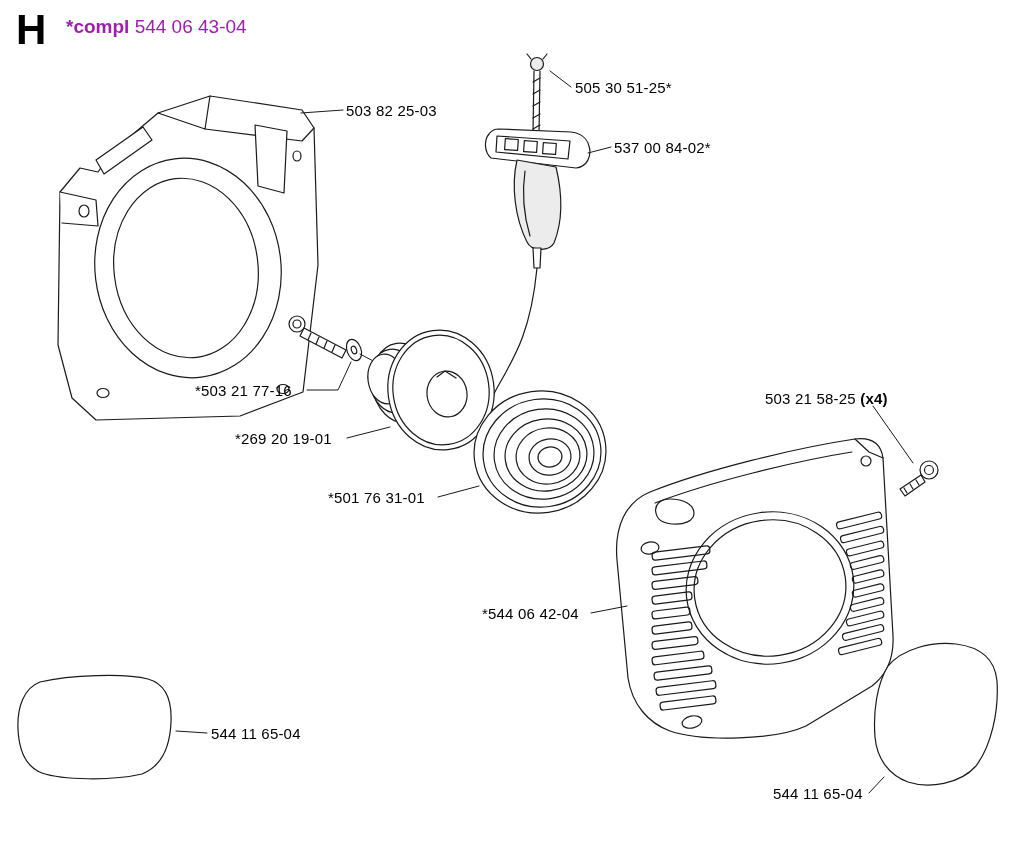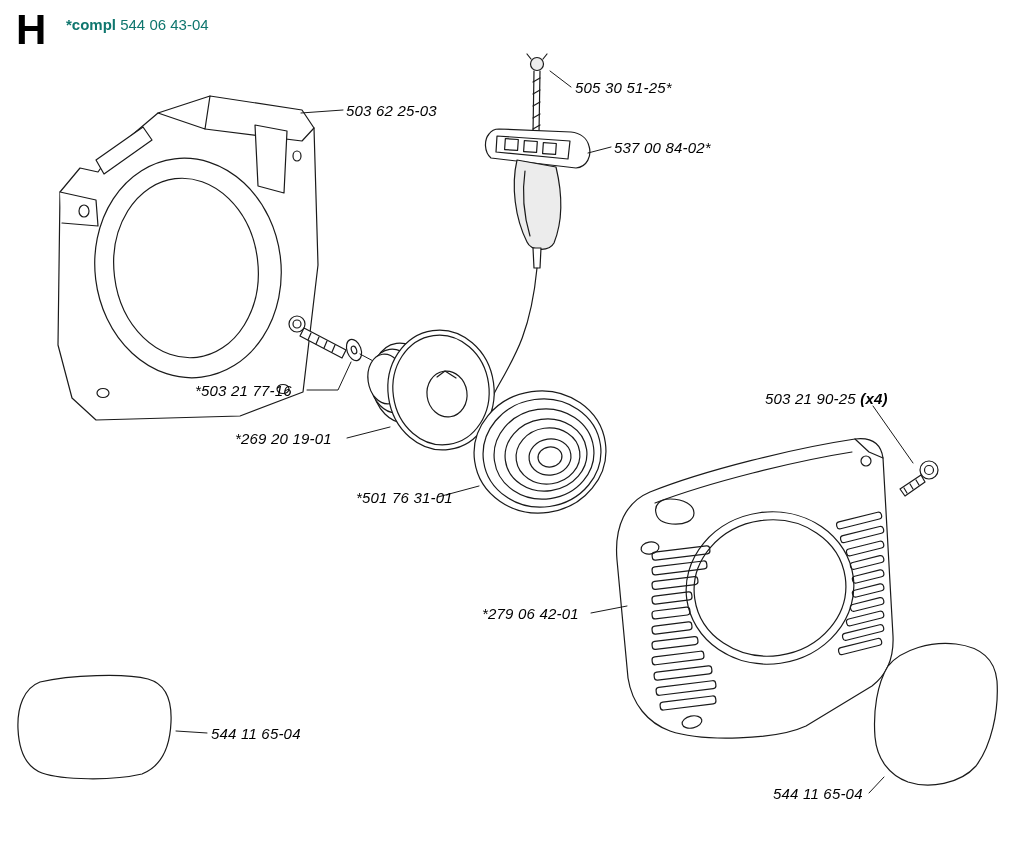--- a/index.html
+++ b/index.html
@@ -15,34 +15,33 @@
   svg.diagram {
     position: absolute;
     left: 0; top: 0;
   }
   .part-label {
     position: absolute;
     font-size: 15px;
     color: #000;
     white-space: nowrap;
     letter-spacing: 0.2px;
-    font-style: italic;
   }
   .section-letter {
     position: absolute;
     left: 16px; top: 6px;
     font-size: 42px;
     font-weight: bold;
     color: #000;
   }
   .compl {
     position: absolute;
     left: 66px; top: 16px;
-    font-size: 15px;
-    color: #0f766e;
+    font-size: 19px;
+    color: #a21caf;
     white-space: nowrap;
   }
   .b { font-weight: bold; }
 </style>
 </head>
 <body>
 
 <div class="canvas">
 
   <svg class="diagram" width="1024" height="841" viewBox="0 0 1024 841">
@@ -176,24 +175,24 @@
         <path d="M 591,613 L 627,606"></path>
         <path d="M 207,733 L 176,731"></path>
         <path d="M 869,793 L 884,777"></path>
       </g>
     </g>
   </svg>
 
   <div class="section-letter">H</div>
   <div class="compl"><span class="b">*compl</span>&nbsp;<span>544 06 43-04</span></div>
 
-  <div class="part-label" style="left:346px; top:102px;">503 62 25-03</div>
+  <div class="part-label" style="left:346px; top:102px;">503 82 25-03</div>
   <div class="part-label" style="left:575px; top:79px;">505 30 51-25*</div>
   <div class="part-label" style="left:614px; top:139px;">537 00 84-02*</div>
   <div class="part-label" style="left:195px; top:382px;">*503 21 77-16</div>
   <div class="part-label" style="left:235px; top:430px;">*269 20 19-01</div>
-  <div class="part-label" style="left:328px; top:489px;margin-left:28px;">*501 76 31-01</div>
-  <div class="part-label" style="left:765px; top:390px;"><span>503 21 90-25</span>&nbsp;<span class="b">(x4)</span></div>
-  <div class="part-label" style="left:482px; top:605px;">*279 06 42-01</div>
+  <div class="part-label" style="left:328px; top:489px;">*501 76 31-01</div>
+  <div class="part-label" style="left:765px; top:390px;"><span>503 21 58-25</span>&nbsp;<span class="b">(x4)</span></div>
+  <div class="part-label" style="left:482px; top:605px;">*544 06 42-04</div>
   <div class="part-label" style="left:211px; top:725px;">544 11 65-04</div>
   <div class="part-label" style="left:773px; top:785px;">544 11 65-04</div>
 
 </div>
 
 </body></html>

